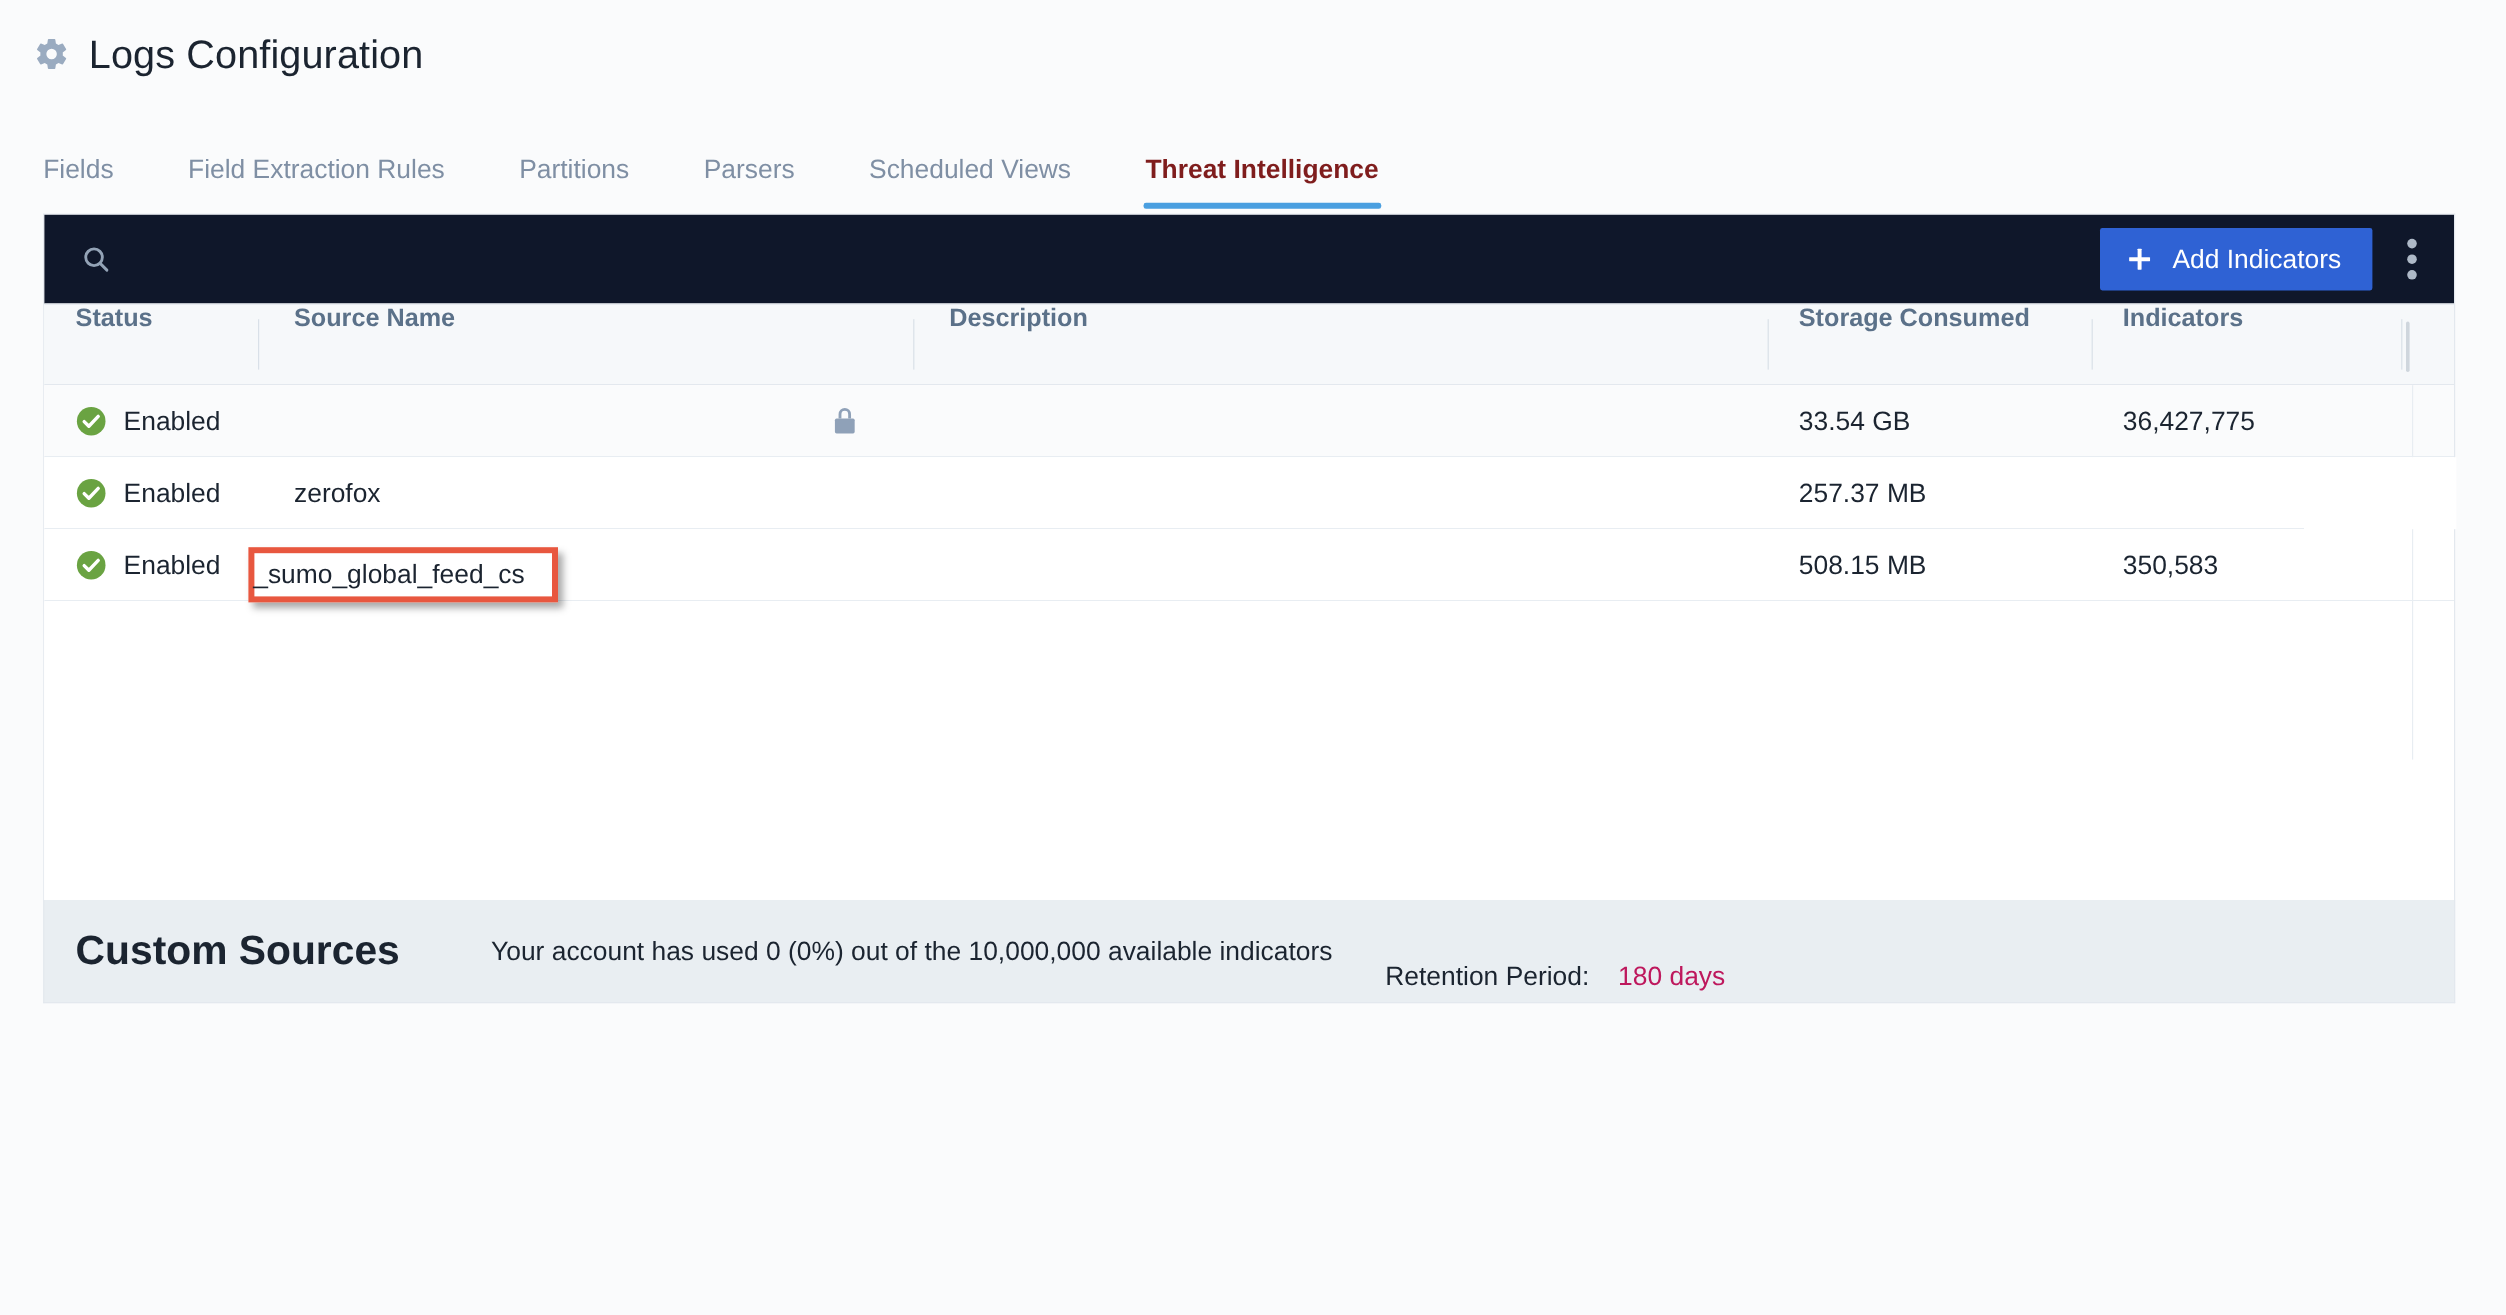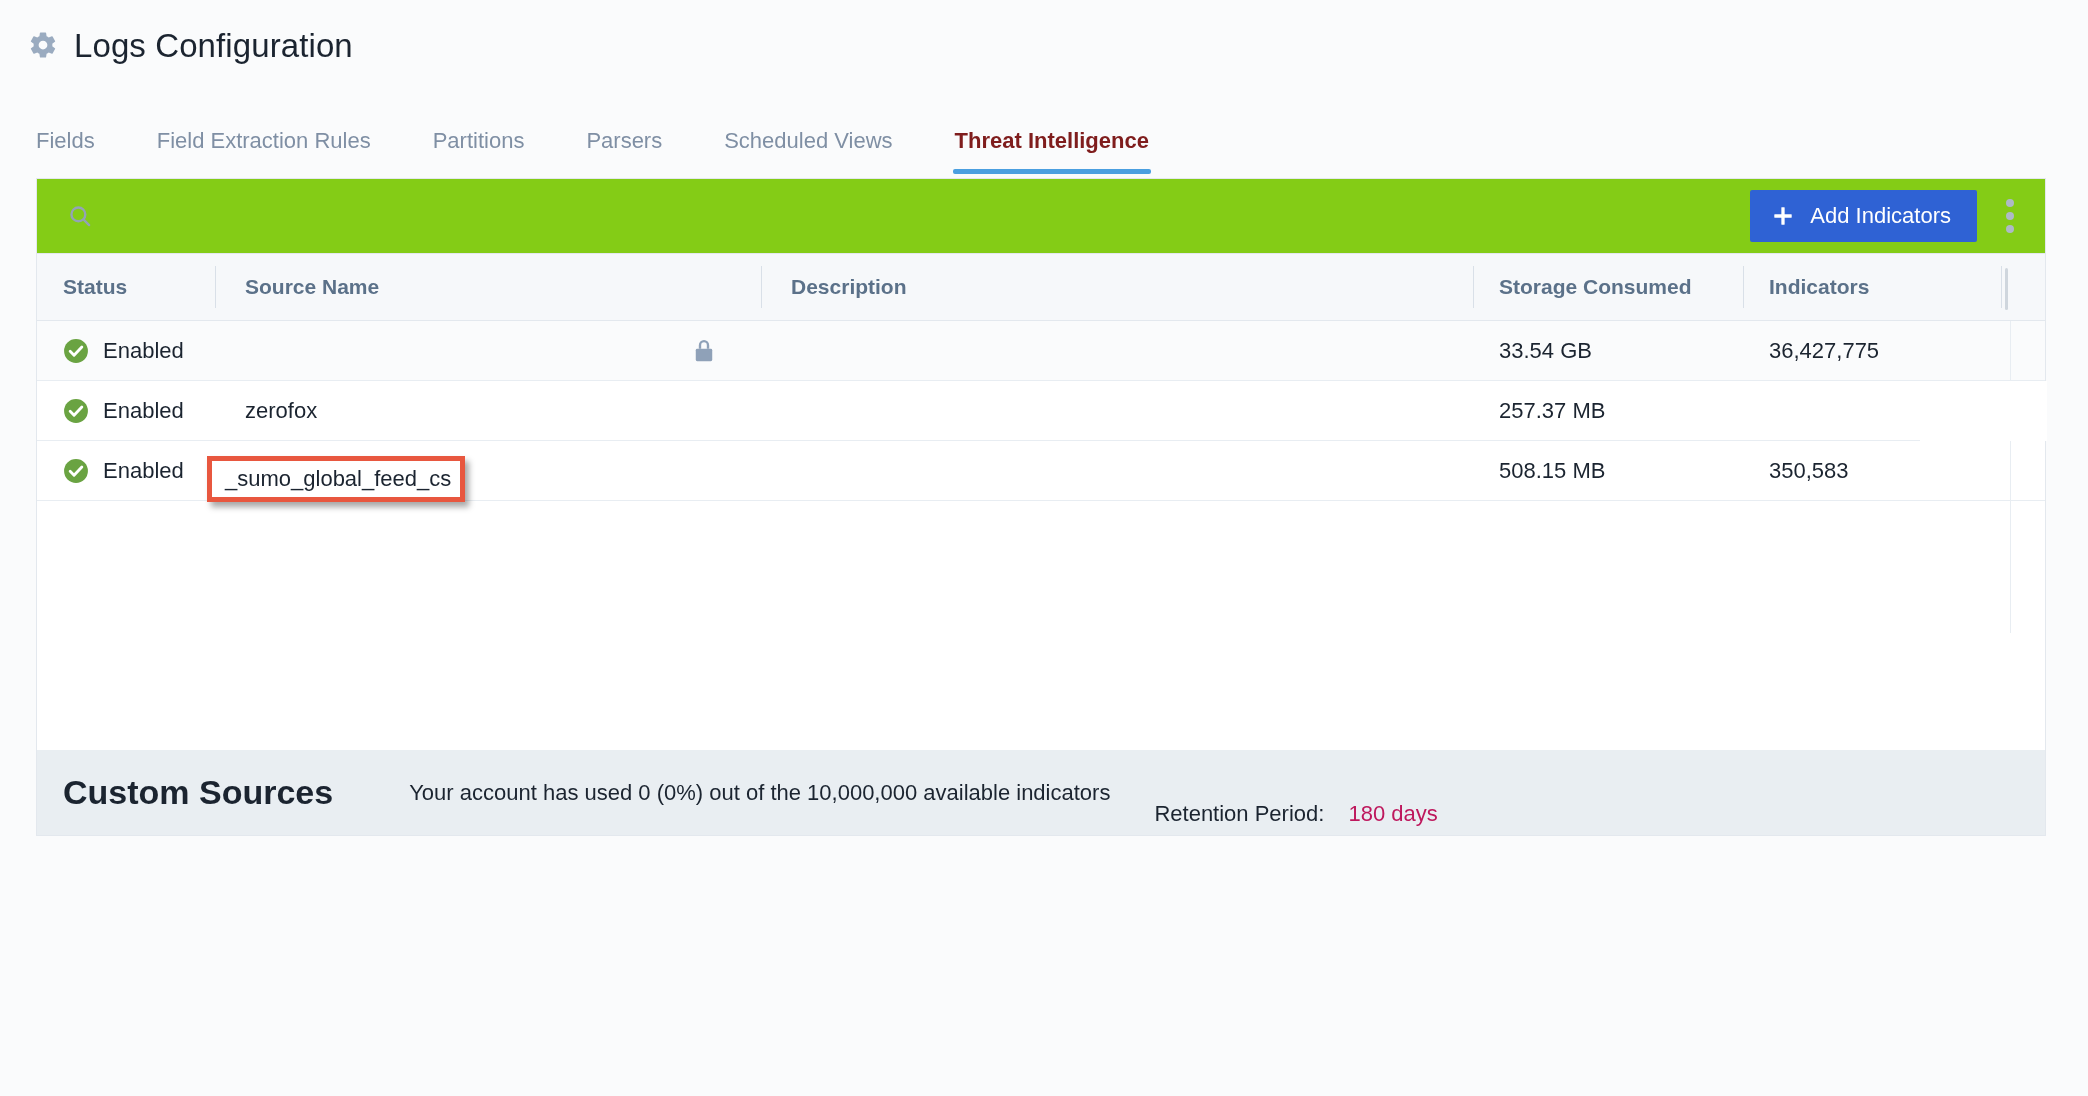--- a/index.html
+++ b/index.html
@@ -79,21 +79,21 @@
     height: 572px;
     background: #ffffff;
     border: 1px solid #e3e8ee;
     border-bottom: none;
   }
 
   
   .toolbar {
     position: relative;
     height: 74px;
-    background: #84cc16;
+    background: #0f172a;
     display: flex;
     align-items: center;
     padding: 0 0 0 30px;
   }
   .search-wrap {
     display: flex;
     align-items: center;
     flex: 1;
     height: 100%;
     cursor: text;
@@ -158,21 +158,20 @@
     border-bottom: 1px solid #e3e8ee;
   }
   .th {
     position: relative;
     font-size: 21px;
     font-weight: bold;
     color: #5b7189;
     white-space: nowrap;
     height: 100%;
     display: flex;
-    align-items: center;
     cursor: pointer;
   }
   .th .divider {
     position: absolute;
     left: 0; top: 12px; bottom: 12px;
     width: 1px;
     background: #d9e0e8;
   }
   .col-status      { width: 178px; padding-left: 26px; }
   .col-source      { width: 546px; padding-left: 30px; }
@@ -222,21 +221,21 @@
     top: 277px;
     width: 258px;
     height: 46px;
     border: 5px solid #e8573f;
     background: #ffffff;
     box-shadow: 4px 5px 6px rgba(0,0,0,0.34);
     pointer-events: none;
   }
   .highlight-text {
     position: absolute;
-    left: 188px;
+    left: 174px;
     top: 287px;
     font-size: 22px;
     color: #1b2430;
     line-height: 26px;
     white-space: nowrap;
   }
 
   
   .body-rule {
     position: absolute;

